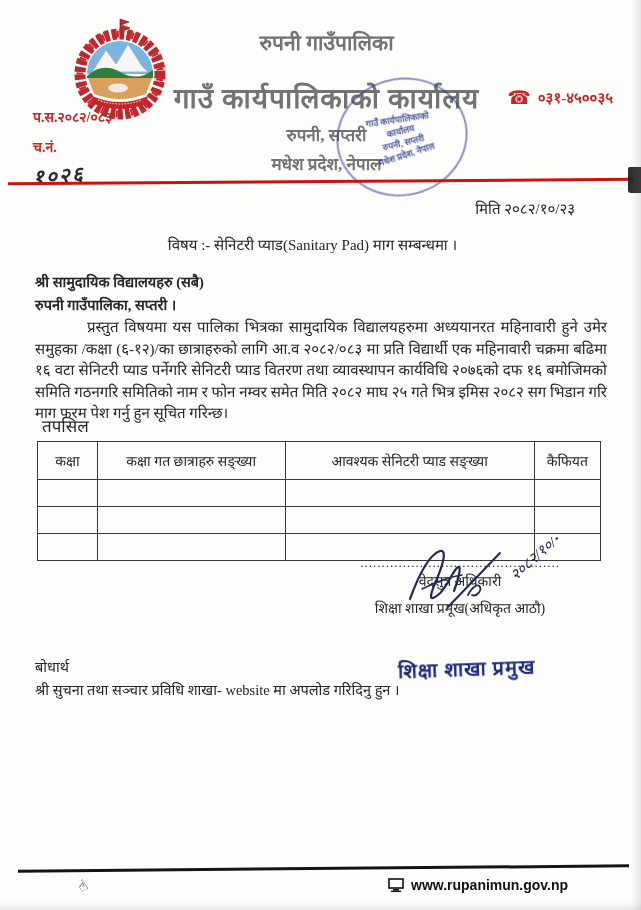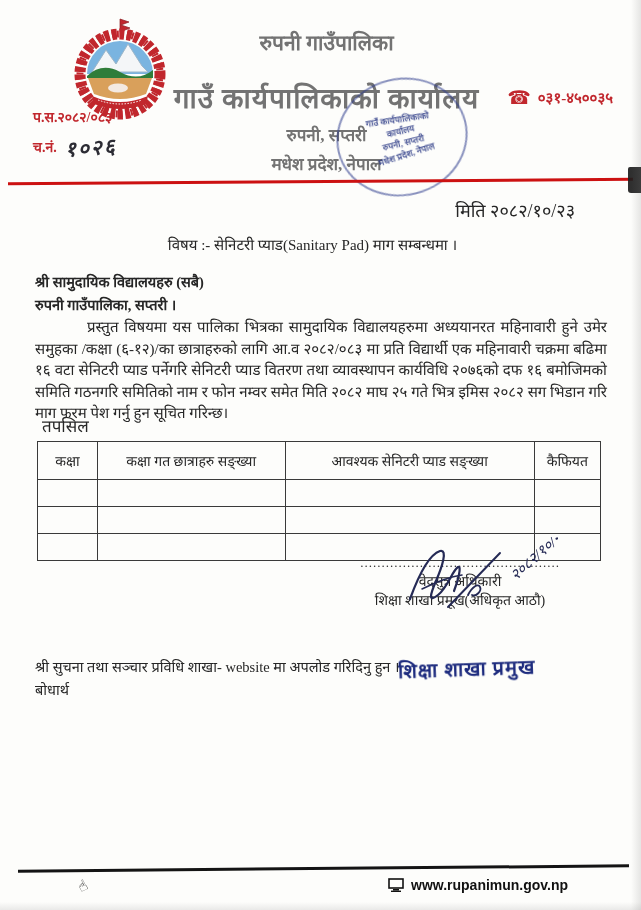--- a/index.html
+++ b/index.html
@@ -9,21 +9,21 @@
     width:641px; height:910px;
     margin:0 auto;
     background:#fdfdfb;
     font-family:"Liberation Serif","DejaVu Serif",serif;
     color:#262626;
     overflow:hidden;
   }
   
   .logo { position:absolute; left:72px; top:18px; width:96px; height:104px; }
   .refs { position:absolute; left:33px; top:108px; color:#c1272d; font-weight:bold; font-size:14px; line-height:20px; }
-  .dispatch-row { margin-top:10px; display:flex; align-items:flex-start; gap:8px;}
+  .dispatch-row { margin-top:10px; display:flex; align-items:flex-start; gap:8px;flex-direction:column;}
   .hand-number { color:#2c2c34; font-size:21px; font-weight:bold; font-style:italic; letter-spacing:2px; transform:rotate(-4deg); font-family:"DejaVu Serif",serif;}
   .head-center { position:absolute; left:12px; right:0; top:28px; text-align:center; color:#737373; }
   .head-line1 { font-size:21px; font-weight:bold; }
   .head-line2 { font-size:28px; font-weight:bold; margin-top:22px; letter-spacing:1px;}
   .head-line3 { font-size:17px; font-weight:bold; margin-top:7px; }
   .head-line4 { font-size:17px; font-weight:bold; margin-top:6px; }
   .phone { position:absolute; right:28px; top:86px; color:#c1272d; font-weight:bold; font-size:15px; display:flex; align-items:center; gap:7px;}
   .phone .ph-icon { font-family:"DejaVu Sans",sans-serif; font-size:19px; }
   .red-rule { position:absolute; left:8px; right:8px; top:180px; height:3px; background:#cc1111; transform:rotate(-0.4deg); }
   .edge-blot { position:absolute; right:0; top:167px; width:13px; height:26px; background:#1d1d1d; opacity:.92; border-radius:2px 0 0 3px;}
@@ -32,37 +32,37 @@
     position:absolute; left:336px; top:78px; width:132px; height:118px;
     border:2.5px solid rgba(44,58,140,.55); border-radius:50%;
     transform:rotate(-14deg); color:rgba(38,52,130,.8);
     display:flex; flex-direction:column; align-items:center; justify-content:center;
     font-size:9px; font-weight:bold; text-align:center; line-height:12px;
     filter:blur(.3px); pointer-events:none;
   }
   .round-stamp .rs-top { transform:rotate(6deg); }
   .round-stamp .rs-bot { transform:rotate(-4deg); }
   
-  .date-line { position:absolute; right:66px; top:198px; font-size:18px; }
+  .date-line { position:absolute; right:66px; top:198px; font-size:15px; }
   .subject  { position:absolute; left:0; right:16px; top:234px; text-align:center; font-size:15px; }
   .recipient { position:absolute; left:35px; top:271px; font-size:14.5px; line-height:23px;font-weight:bold; }
   .body-par { position:absolute; left:35px; right:34px; top:317px; font-size:15px; line-height:21.5px; text-align:justify; text-indent:52px; }
   .tapasil { position:absolute; left:42px; top:414px; font-size:17px; }
   
   table.demand { position:absolute; left:37px; top:441px; width:564px; border-collapse:collapse; font-size:14px; }
   table.demand th, table.demand td { border:1.4px solid #3a3a3a; font-weight:normal; text-align:center; padding:2px 4px; }
   table.demand th { height:38px; }
   table.demand td { height:27px; }
   .col-class { width:10.6%; } .col-girls { width:33.4%; } .col-pads { width:44.2%; } .col-remarks { width:11.8%; }
   
   .sig-wrap { position:absolute; left:330px; top:555px; width:260px; text-align:center; font-size:14px; }
   .sig-svg { position:absolute; left:58px; top:-18px; width:170px; height:85px; pointer-events:none;}
   .sig-dots { letter-spacing:1px; color:#333; font-size:13px; }
   .sig-name { margin-top:0px; }
-  .sig-title { margin-top:0; }
+  .sig-title { margin-top:8px; }
   .stamp-text { position:absolute; left:398px; top:655px; color:#1d2b7e; font-weight:bold; font-size:20px; transform:rotate(-2deg); letter-spacing:1px; filter:blur(.2px); }
   
   .cc { position:absolute; left:35px; top:656px; font-size:14.5px; line-height:23px; }
   
   .footer-rule { position:absolute; left:18px; right:12px; top:867px; height:3px; background:#141414; transform:rotate(-0.5deg); }
   .footer-item { position:absolute; top:877px; font-family:"Liberation Sans","DejaVu Sans",sans-serif; font-weight:bold; font-size:14px; color:#111; display:flex; align-items:center; gap:7px; }
   .footer-email { left:78px; } .footer-web { left:388px; }
   .hand-icon { font-family:"DejaVu Sans",sans-serif; font-size:15px; transform:rotate(-28deg); display:inline-block; }
   .monitor-icon svg { display:block; }
   
@@ -188,22 +188,22 @@
       </g>
     </svg>
     <div class="sig-dots">...............................................</div>
     <div class="sig-name">वेदसुत्र अधिकारी</div>
     <div class="sig-title">शिक्षा शाखा प्रमूख(अधिकृत आठौ)</div>
   </div>
 
   <div class="stamp-text">शिक्षा शाखा प्रमुख</div>
 
   <div class="cc">
+    <div>बोधार्थ</div>
     <div>श्री सुचना तथा सञ्चार प्रविधि शाखा- website मा अपलोड गरिदिनु हुन ।</div>
-    <div>बोधार्थ</div>
   </div>
 
   <div class="footer-rule"></div>
   <div class="footer-item footer-email">
     <span class="hand-icon">☝</span>
   </div>
   <div class="footer-item footer-web">
     <span class="monitor-icon">
       <svg width="16" height="14" viewBox="0 0 16 14">
         <rect x="1" y="1" width="14" height="9" fill="none" stroke="#111" stroke-width="1.6"></rect>

